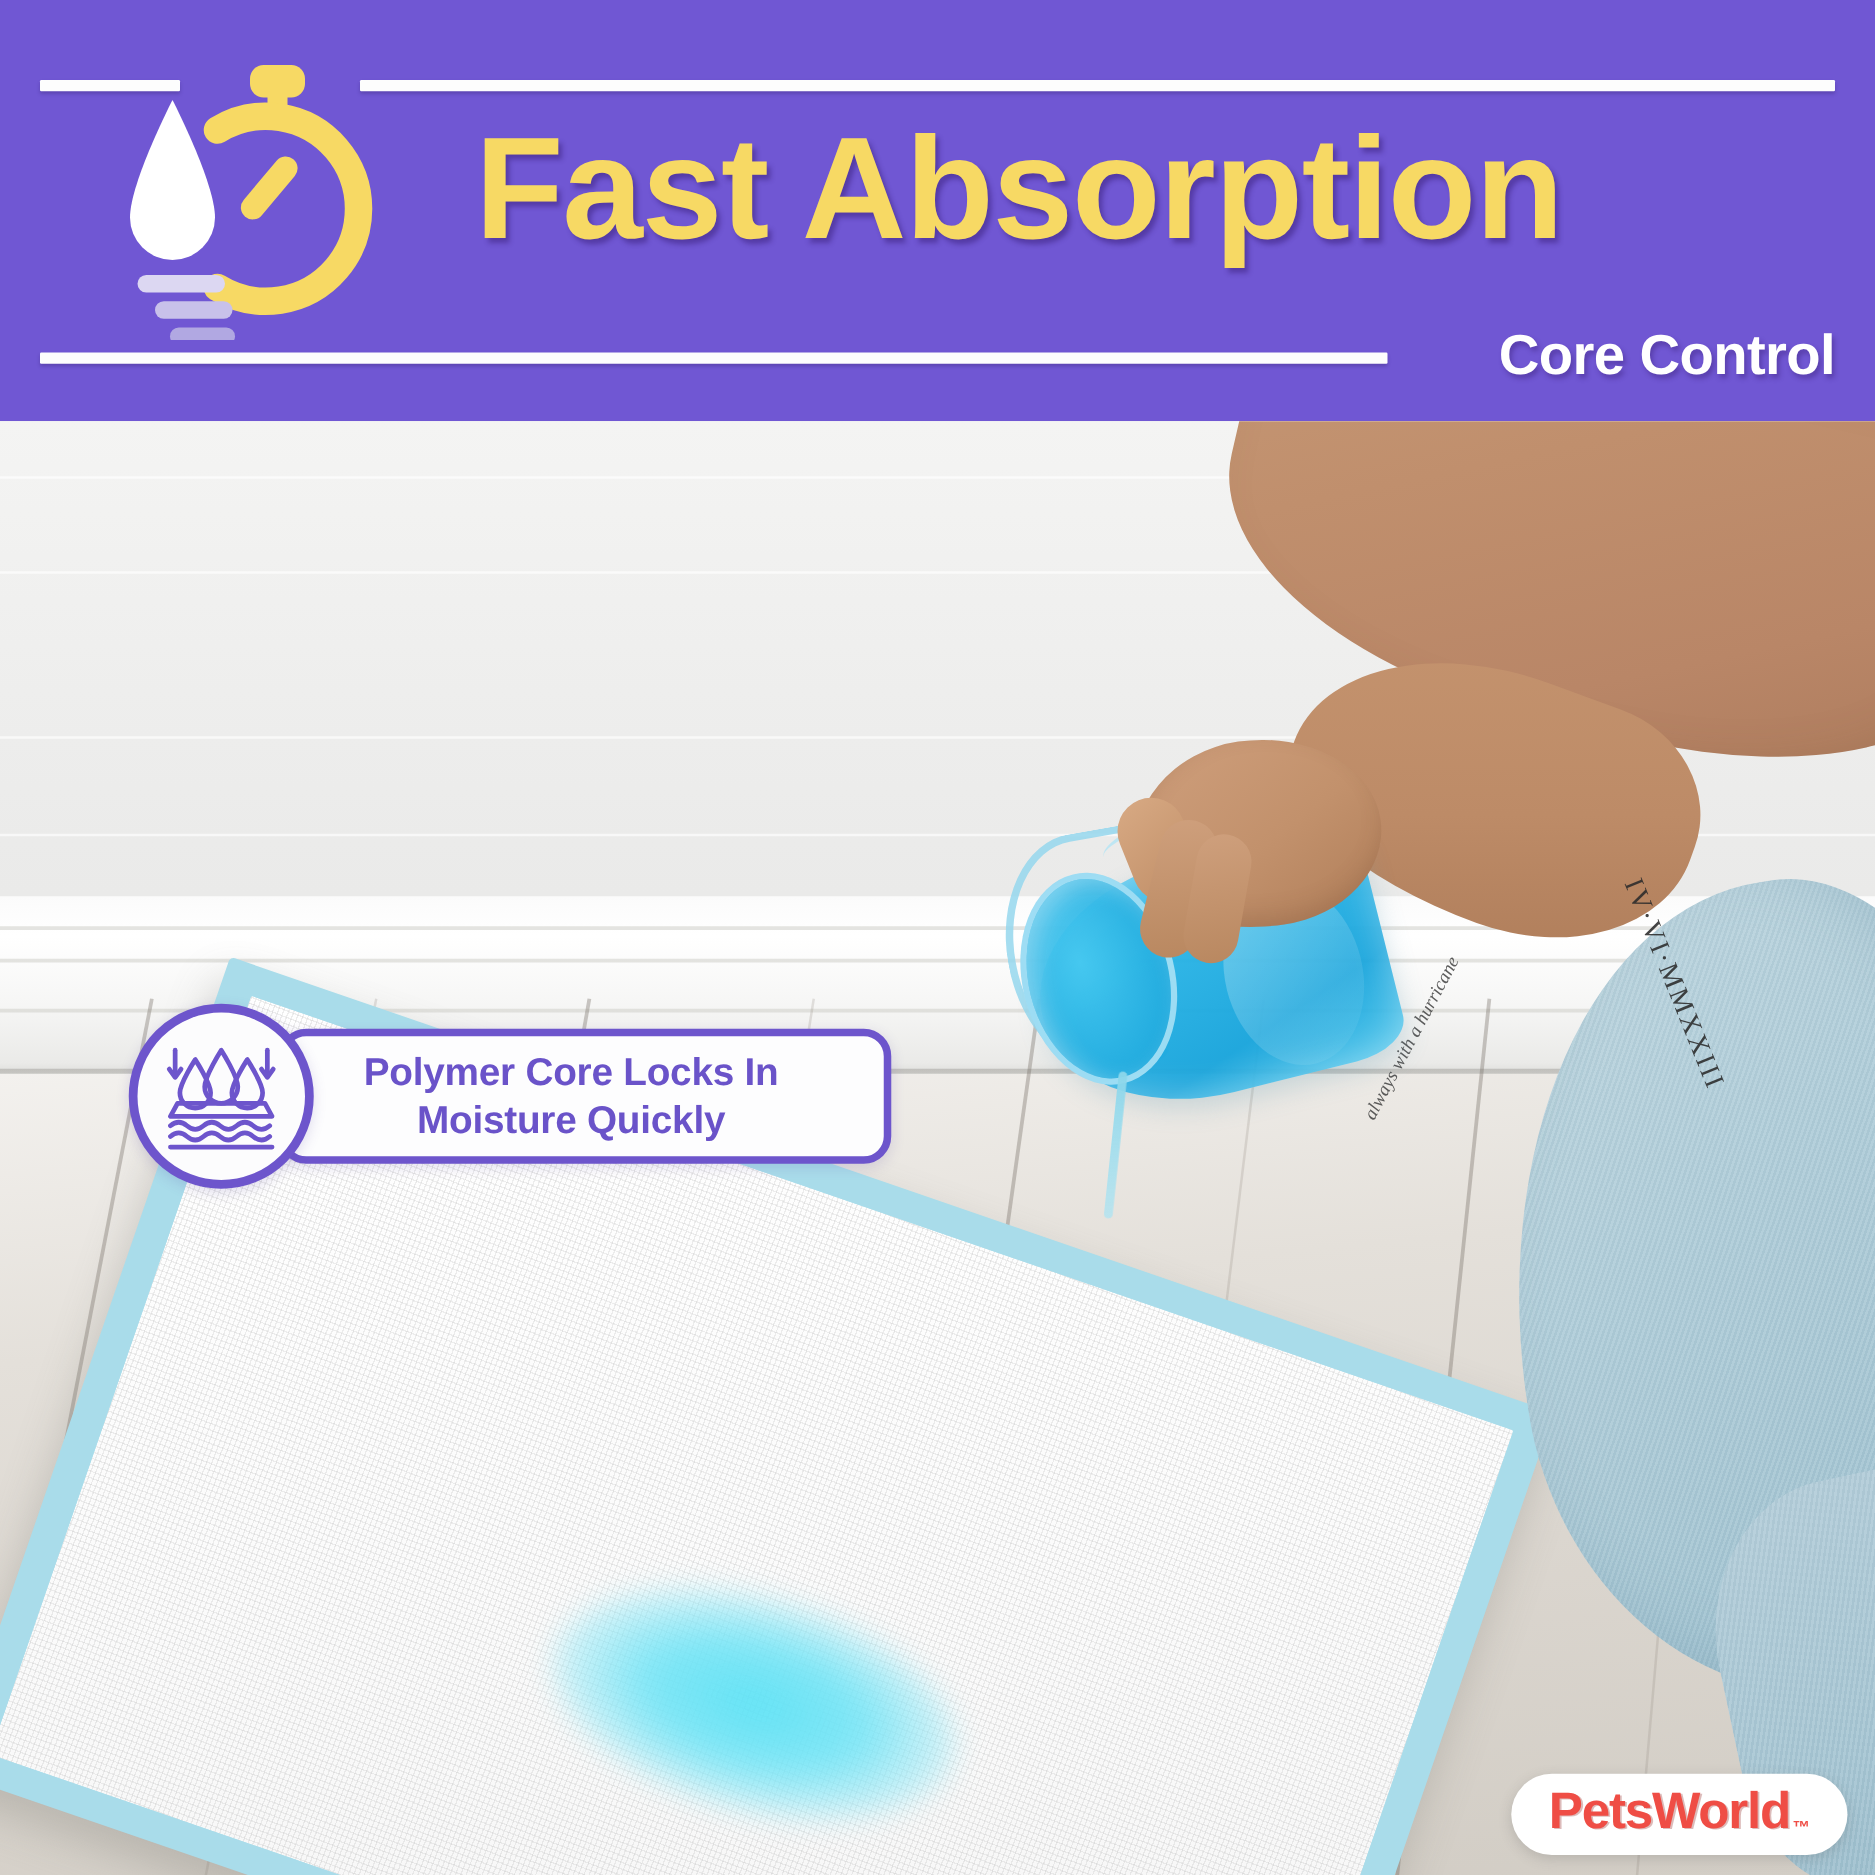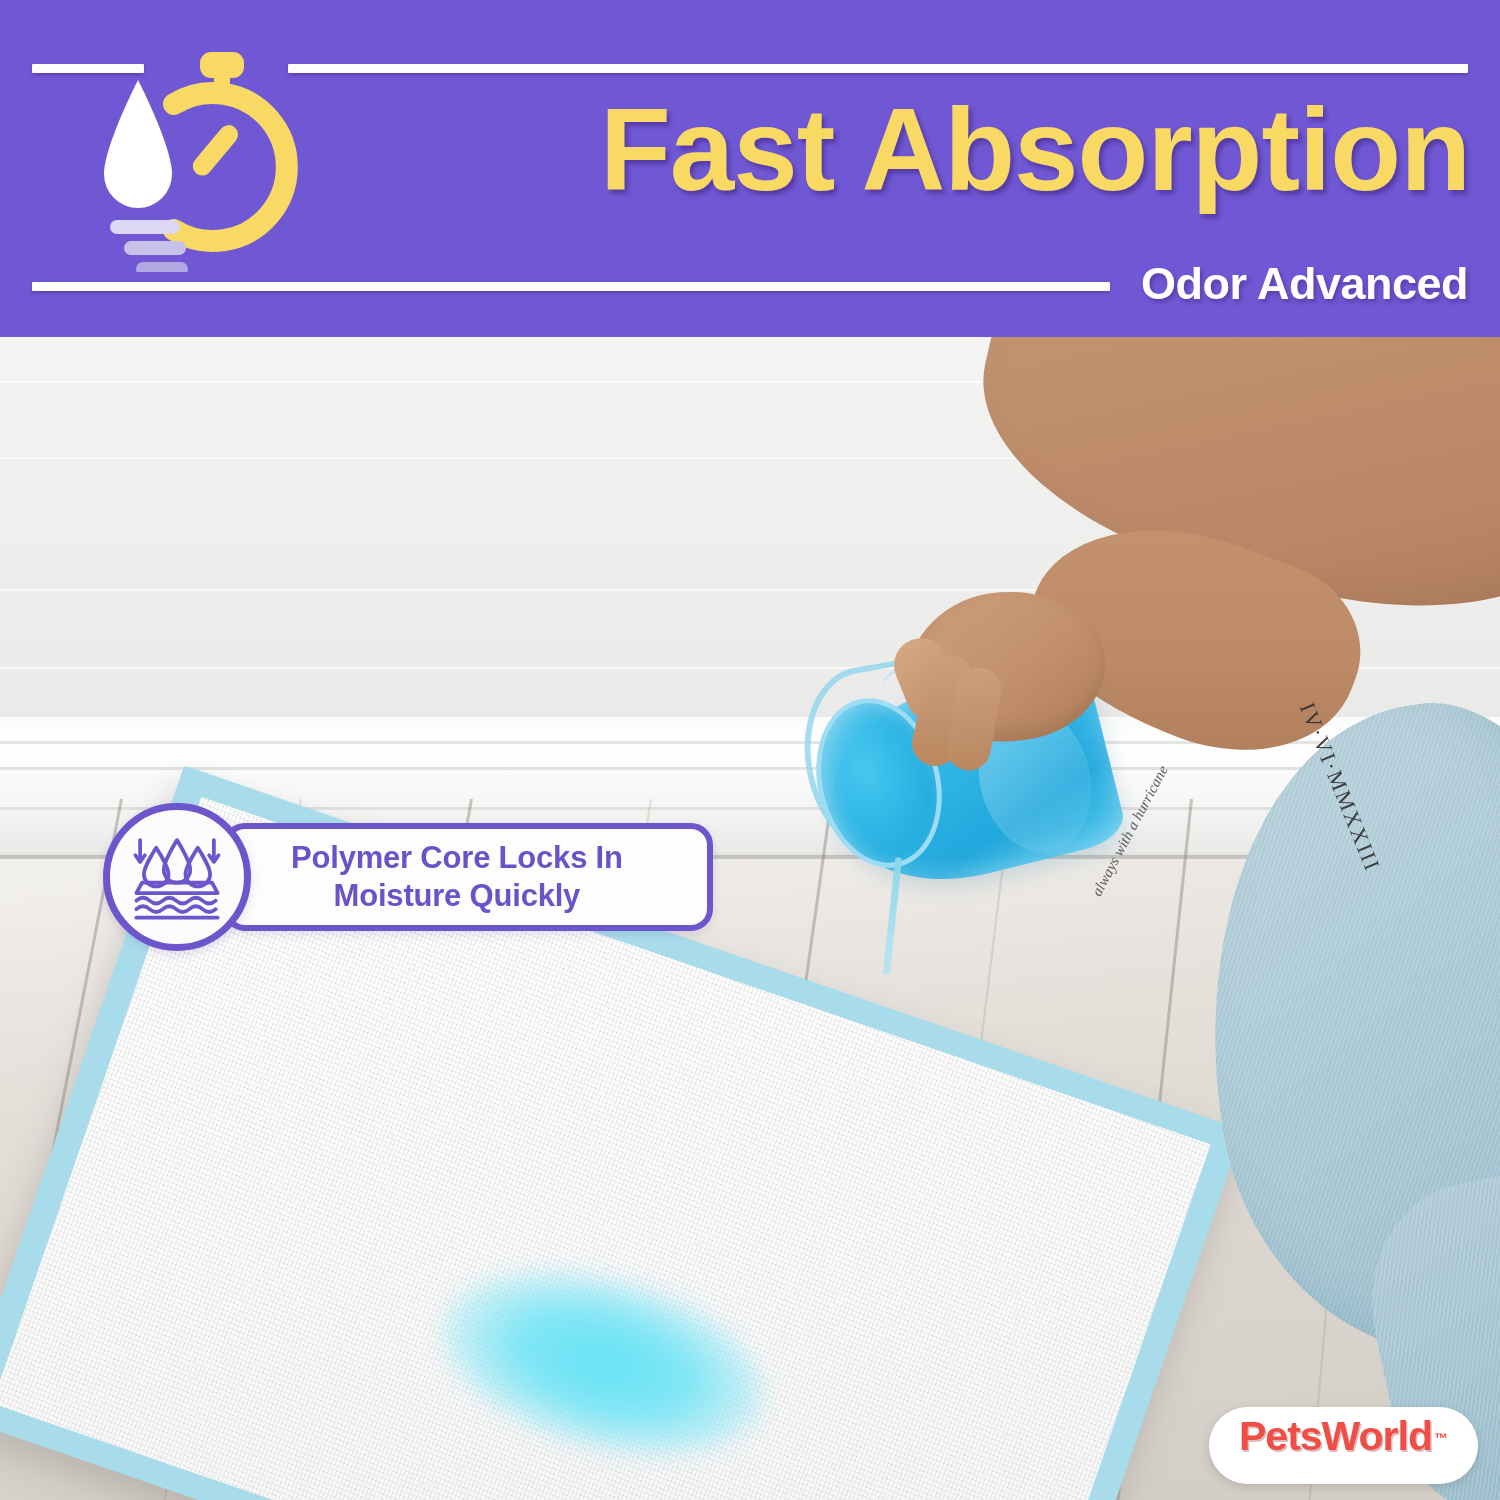--- a/index.html
+++ b/index.html
@@ -23,21 +23,21 @@
   }
   .rule-top-left  { left:32px;  top:64px;  width:112px; }
   .rule-top-right { left:288px; top:64px; width:1180px; }
   .rule-bottom    { left:32px;  top:282px; width:1078px; }
 
   .hdr-icon { position:absolute; left:78px; top:42px; width:230px; height:230px; }
 
   .hdr-title {
     position:absolute; left:380px; top:92px; width:1090px;
     font-size:116px; font-weight:bold; color:#f7d964; line-height:1;
-    letter-spacing:-1px; text-align:right;
+    letter-spacing:-1px; text-align:left;
     text-shadow:3px 4px 4px rgba(52,25,110,0.45);
     white-space:nowrap;
   }
   .hdr-sub {
     position:absolute; right:32px; top:261px;
     font-size:45px; font-weight:bold; color:#ffffff; line-height:1;
     letter-spacing:-0.5px;
     text-shadow:2px 3px 4px rgba(52,25,110,0.40);
     white-space:nowrap;
   }
@@ -260,23 +260,23 @@
   .pill-text {
     color:#6a53c9; font-size:31px; font-weight:bold; line-height:1.22;
     letter-spacing:-0.2px; white-space:pre-line;text-align:center;
   }
 
   
   .brand {
     position:absolute; right:22px; bottom:16px;
     background:#ffffff;
     border-radius:40px;
-    padding:9px 30px 27px 30px;
+    padding:9px 30px 15px 30px;
     box-shadow:0 3px 10px rgba(80,80,80,0.22);
-    display:flex; align-items:center;
+    display:flex; align-items:flex-end;
   }
   .brand-text {
     color:#ef4d45; font-size:41px; font-weight:bold; line-height:1;
     letter-spacing:-1px;
     text-shadow:1.5px 1.5px 0 rgba(140,30,25,0.30);
     white-space:nowrap;
   }
   .brand-tm { color:#ef4d45; font-size:14px; font-weight:bold; margin-left:2px; margin-top:2px; }
 </style>
 </head>
@@ -302,21 +302,21 @@
 
         <path d="M60 38 C60 38 26 104 26 132 a34 34 0 0 0 68 0 C94 104 60 38 60 38 Z" fill="#ffffff"></path>
 
         <rect x="32" y="178" width="70" height="14" rx="7" fill="#dcd7f2"></rect>
         <rect x="46" y="199" width="62" height="14" rx="7" fill="#c8c1ea"></rect>
         <rect x="58" y="220" width="52" height="14" rx="7" fill="#b1a8e2"></rect>
       </svg>
     </div>
 
     <div class="hdr-title">Fast Absorption</div>
-    <div class="hdr-sub">Odor Advanced</div>
+    <div class="hdr-sub">Core Control</div>
   </div>
 
   <div class="photo">
 
     <div class="wall"></div>
     <div class="wall-streak" style="top:44px;"></div>
     <div class="wall-streak" style="top:120px;"></div>
     <div class="wall-streak" style="top:252px;"></div>
     <div class="wall-streak" style="top:330px;"></div>
 

